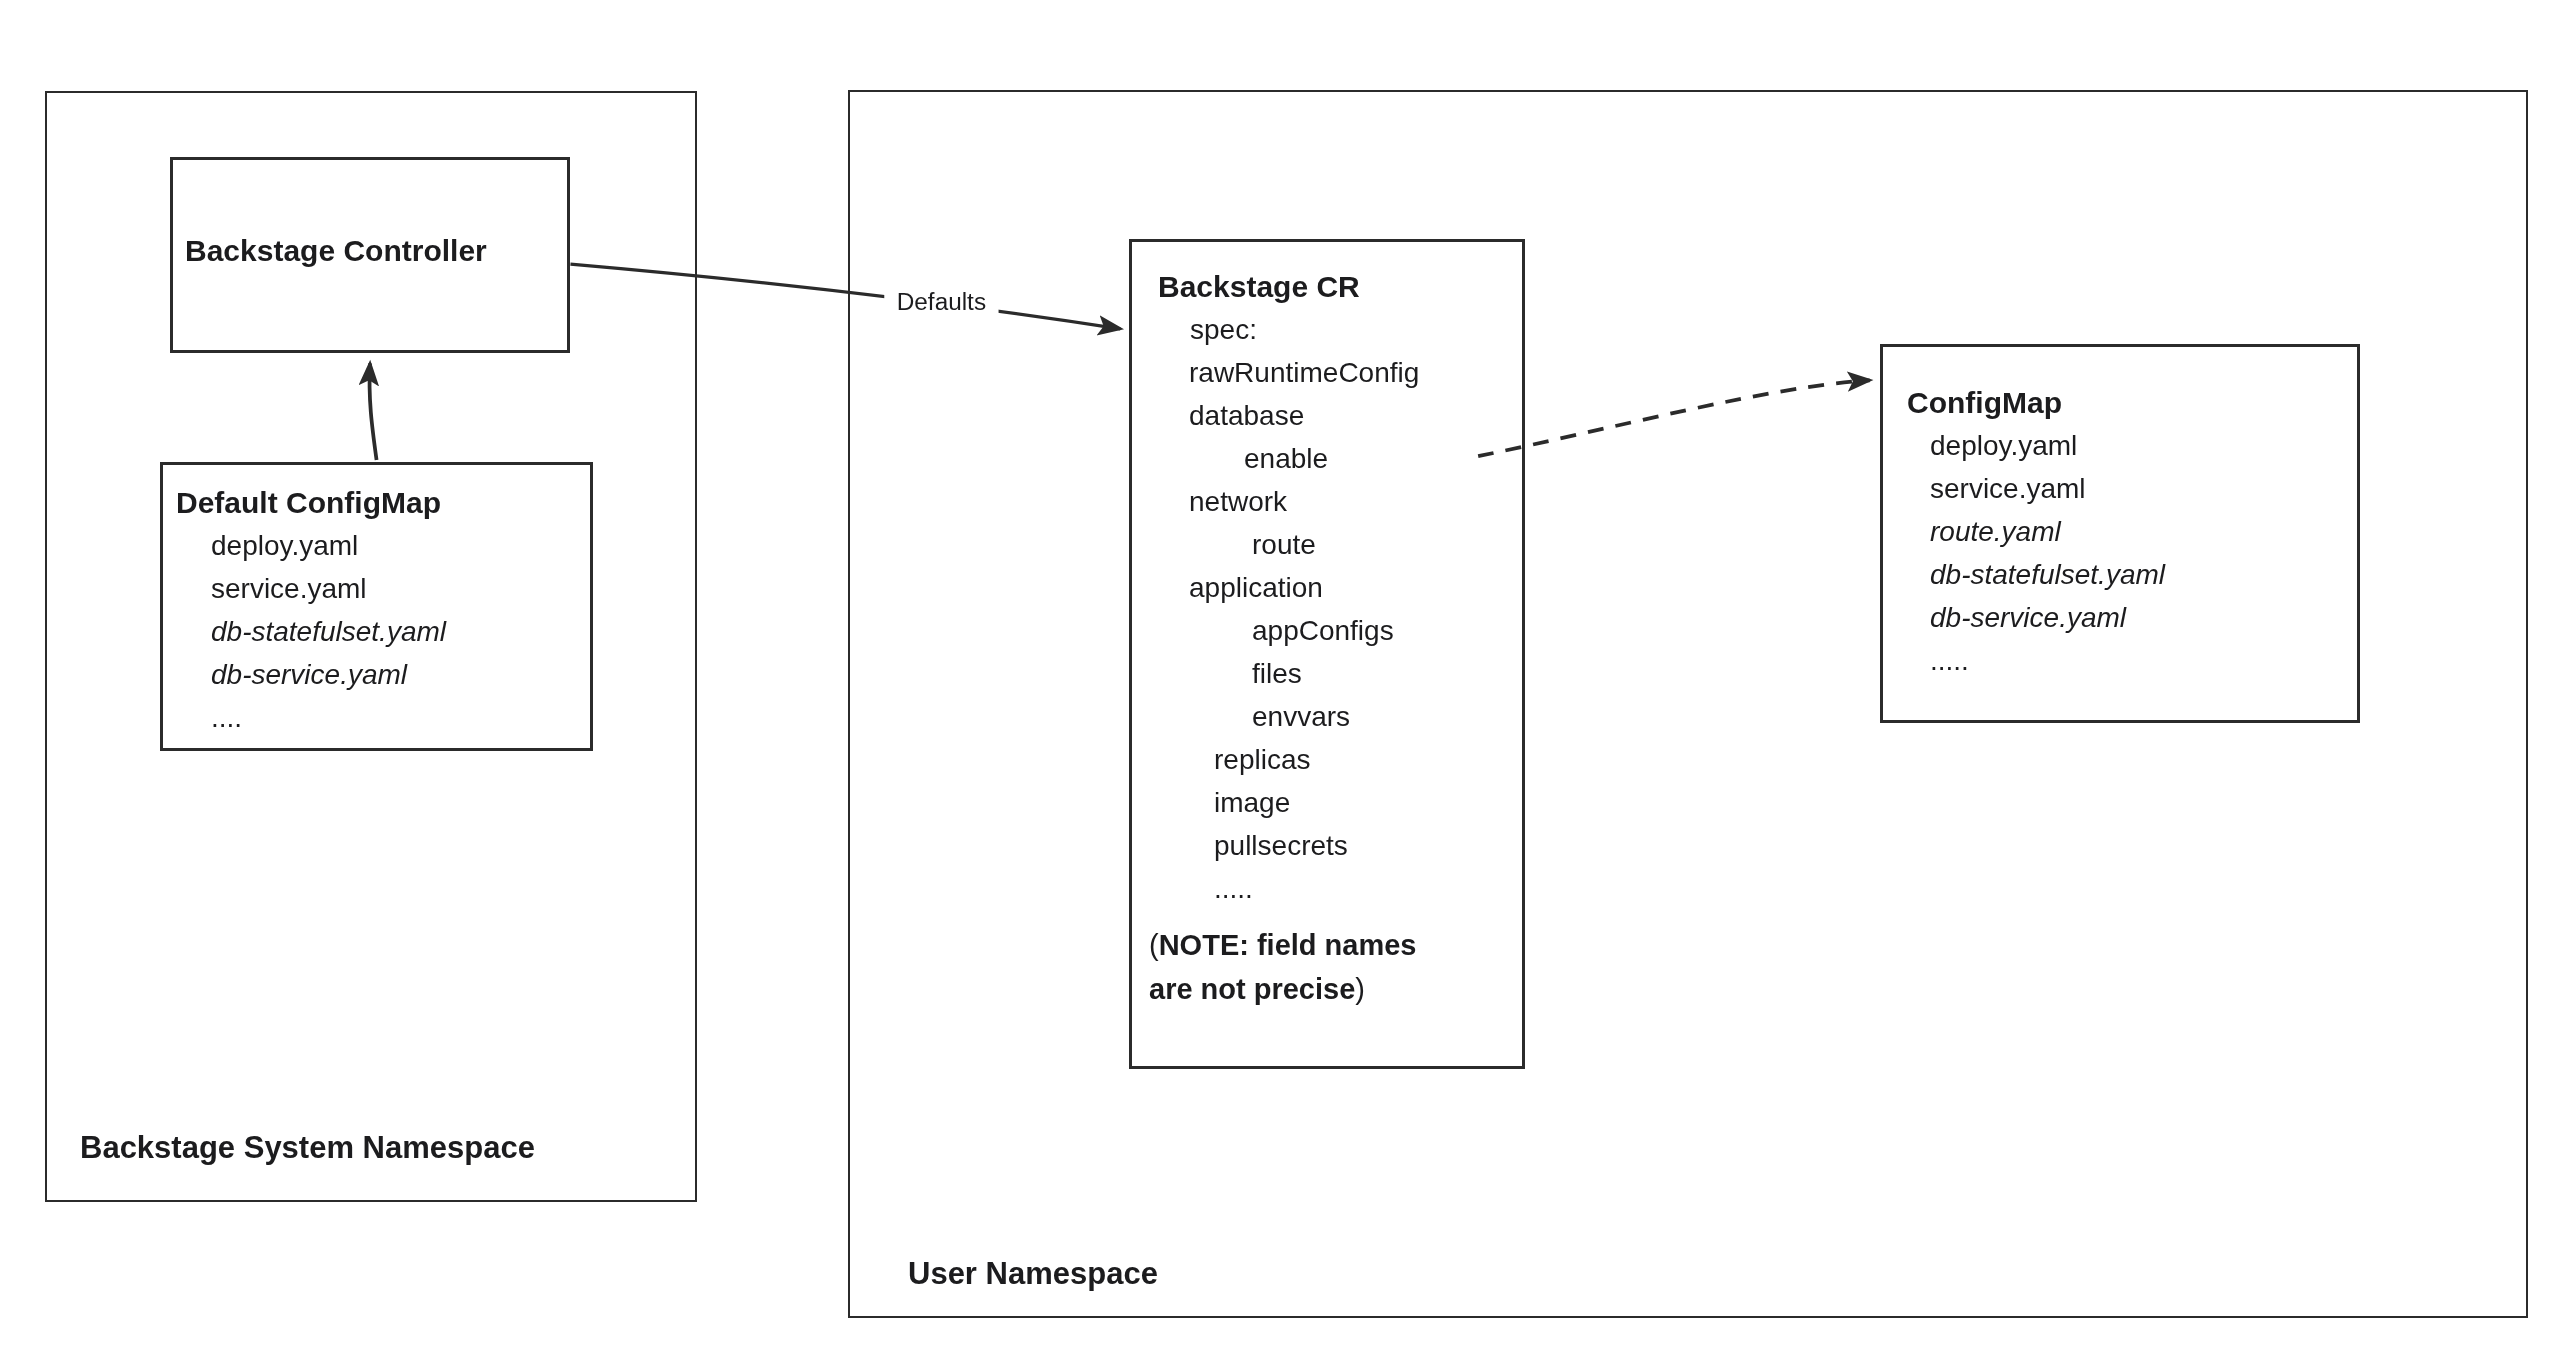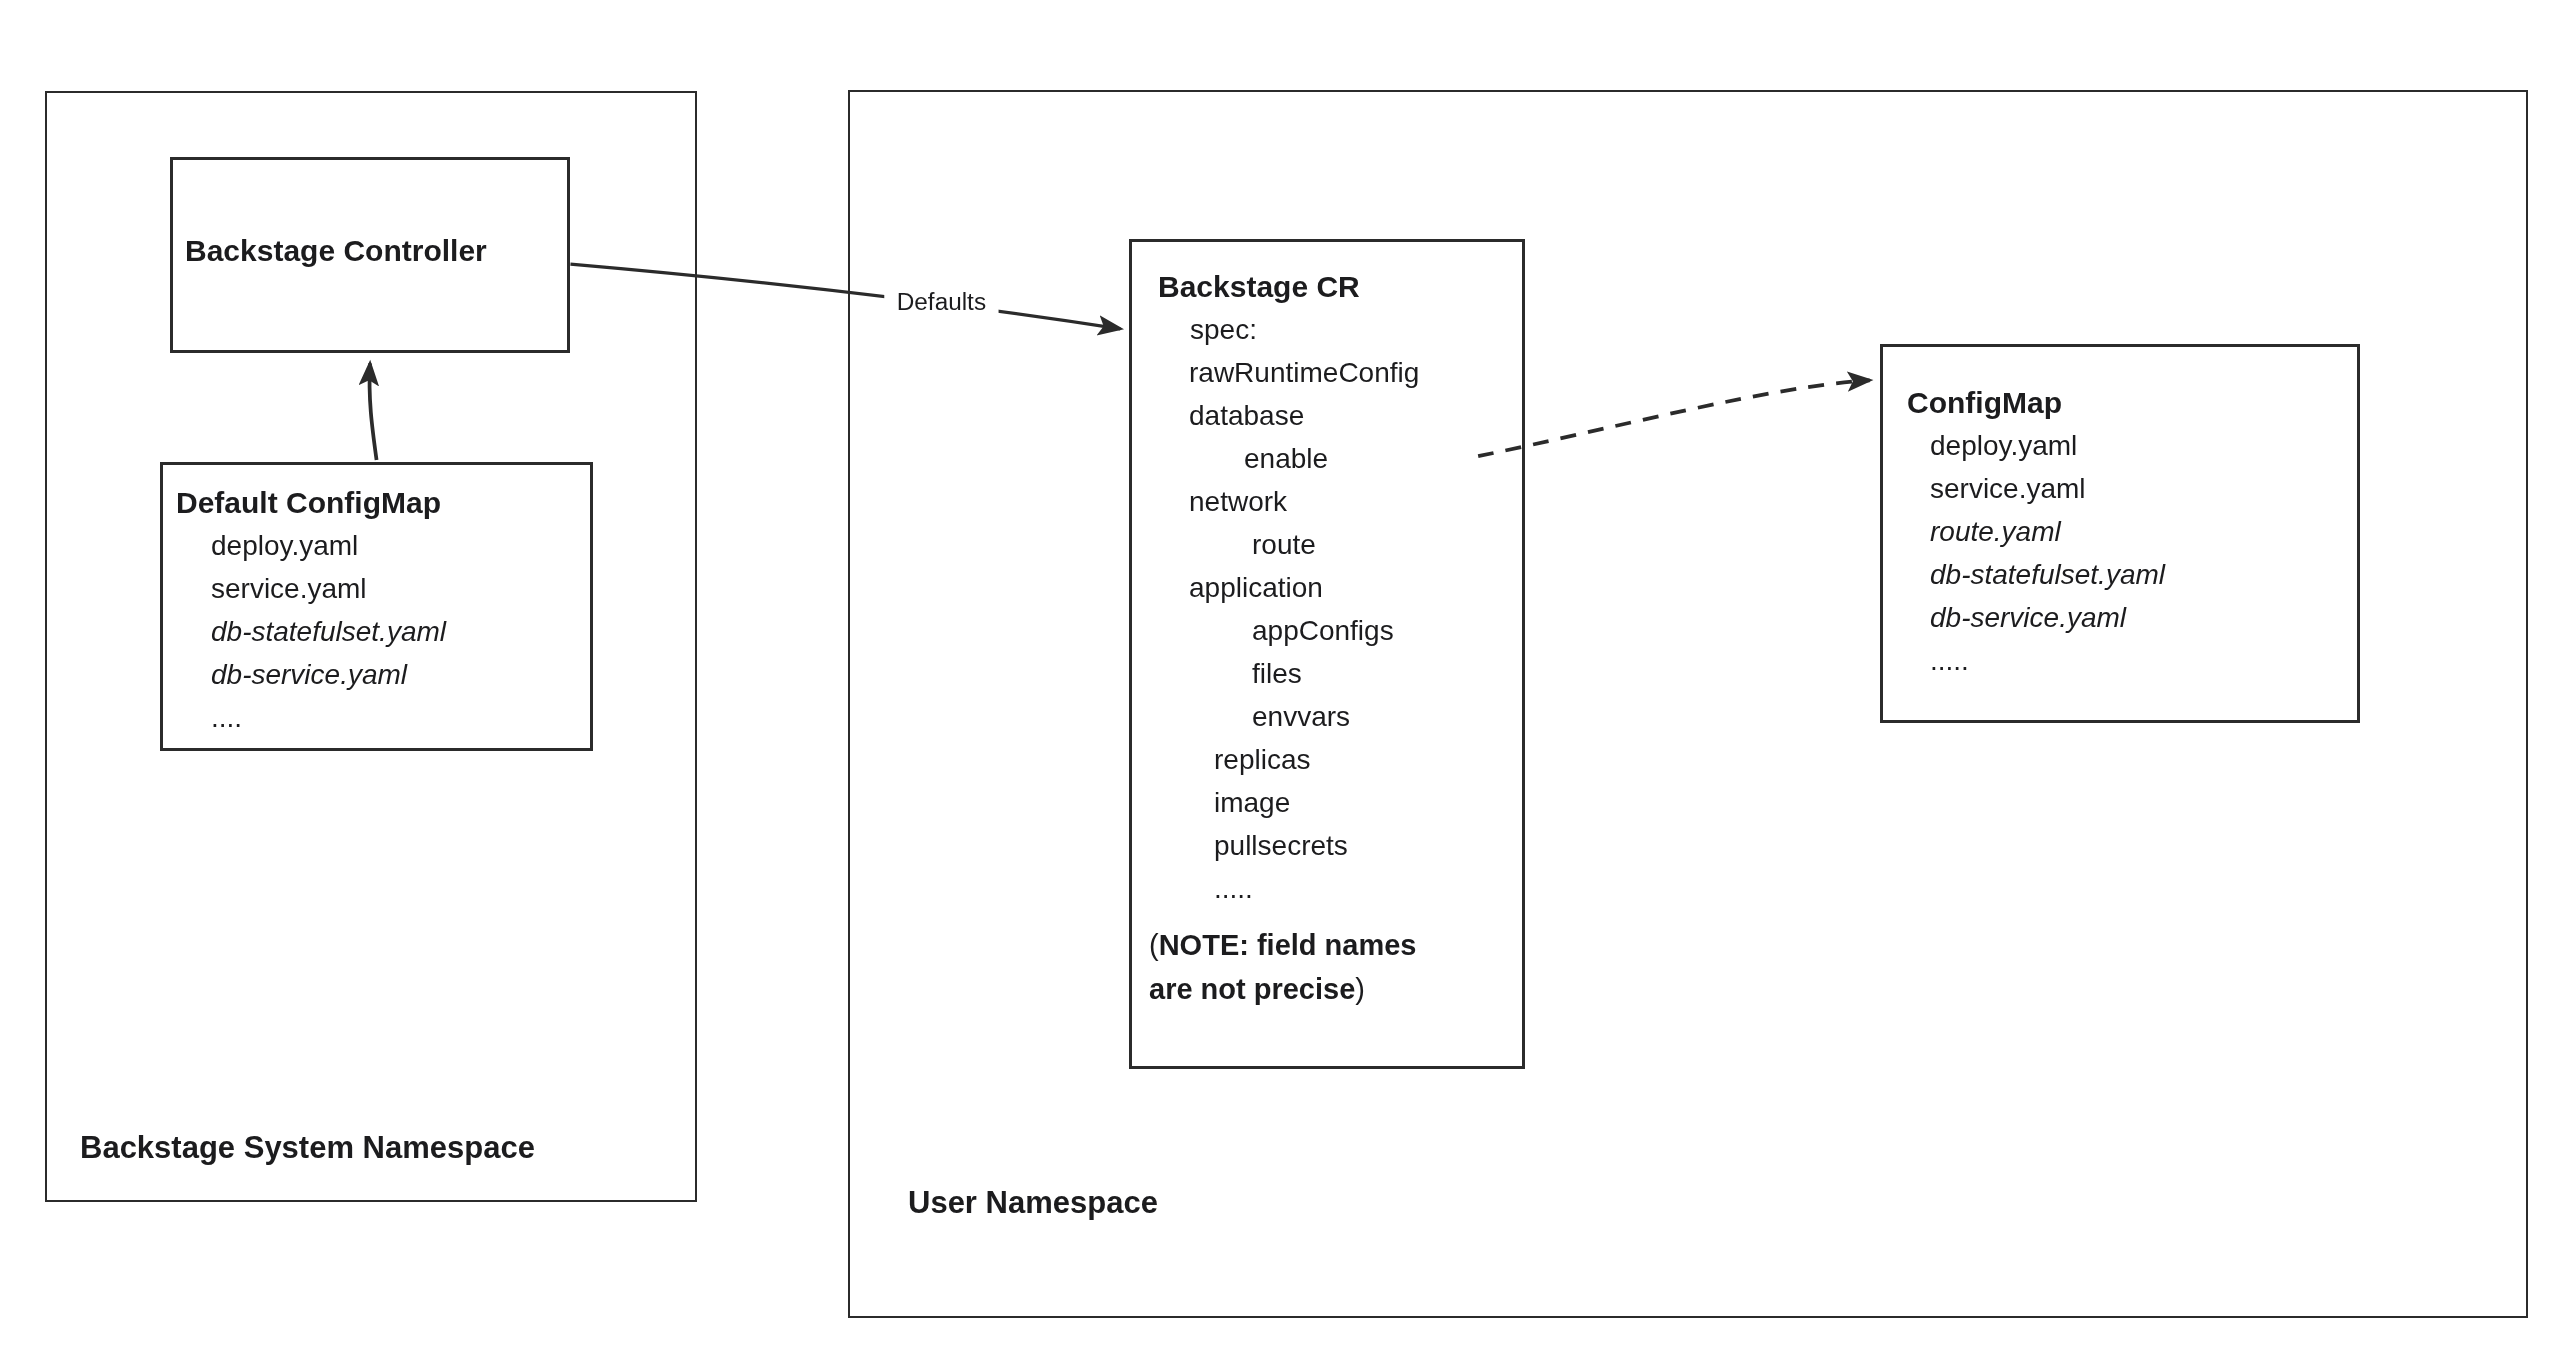--- a/index.html
+++ b/index.html
@@ -20,21 +20,21 @@
   #system-ns{left:45px;top:91px;width:652px;height:1111px;}
   #user-ns{left:848px;top:90px;width:1680px;height:1228px;}
   .ns-label{
     position:absolute;
     font-weight:bold;
     font-size:31px;
     line-height:43px;
     white-space:nowrap;
   }
   #system-ns-label{left:80px;top:1126px;}
-  #user-ns-label{left:908px;top:1181px;}
+  #user-ns-label{left:908px;top:1252px;}
   .node{
     position:absolute;
     border:3.7px solid #2b2b2b;
     background:#ffffff;
     box-sizing:border-box;
     font-size:28px;
     line-height:43px;
   }
   .node .title{font-weight:bold;font-size:30px;display:block;}
   #controller{left:170px;top:157px;width:400px;height:196px;display:flex;align-items:center;}

